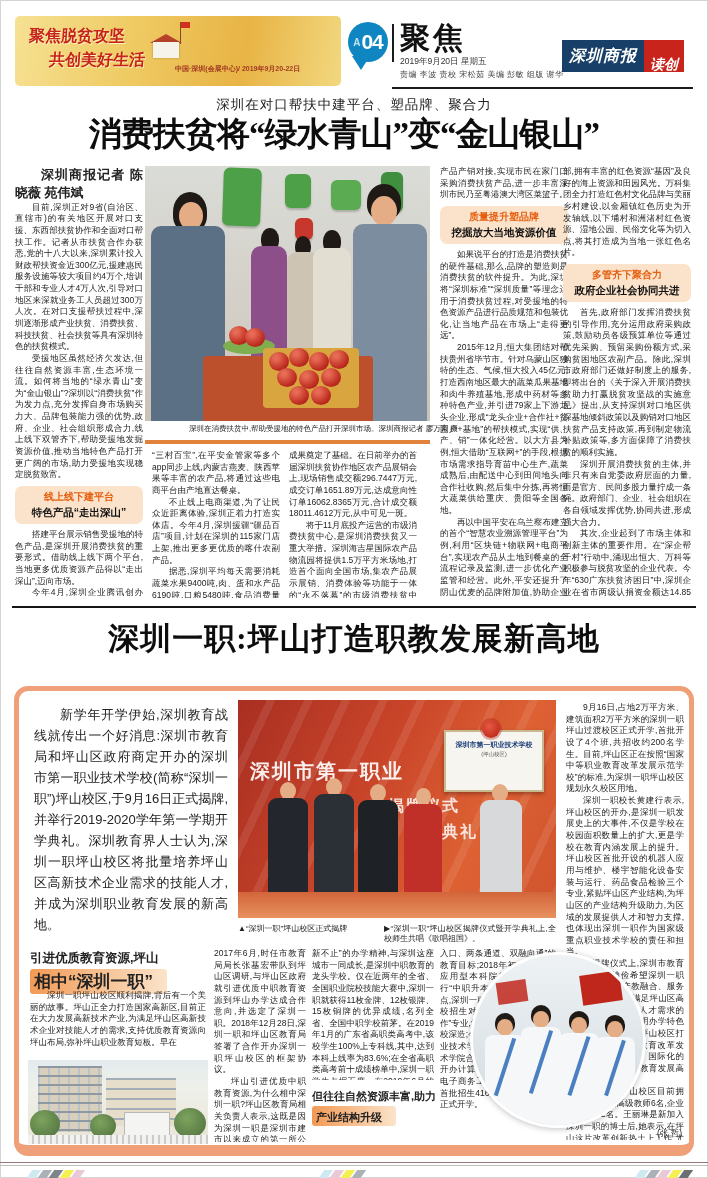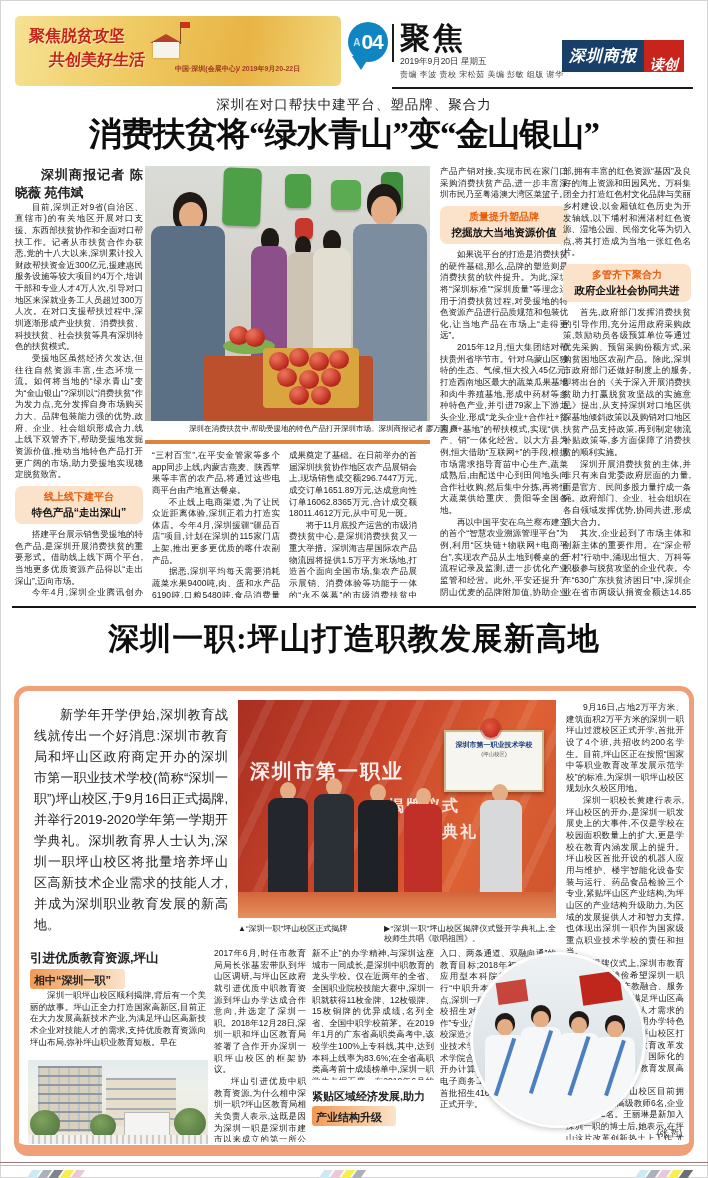--- a/index.html
+++ b/index.html
@@ -90,21 +90,21 @@
         background:radial-gradient(circle at 40% 35%,#e85a42,#b01d12);box-shadow:0 0 0 2px rgba(176,29,18,.35);}
   .suit{position:absolute;border-radius:9px 9px 0 0;}
   .floor2{position:absolute;left:0;bottom:0;width:100%;height:26px;
         background:linear-gradient(#d2653a,#e8915f);}
   .cap2{font-size:8px;color:#222;line-height:1.3;text-align:justify;}
 
   .rcol{left:566px;top:702px;width:118px;height:438px;}
   .subheadL .t1{font-size:12.5px;font-weight:bold;color:#222;}
   .obar{display:inline-block;background:linear-gradient(90deg,#f29a55,#fbe4ca);border-radius:3px;
         padding:1px 14px 1px 4px;margin-top:2px;}
-  .obar .t2{font-size:11px;font-weight:bold;color:#222;}
+  .obar .t2{font-size:17px;font-weight:bold;color:#222;}
   .subR .t1{font-size:11px;font-weight:bold;color:#222;}
   .subR .t2{font-size:11px;font-weight:bold;color:#222;}
 
   .campus{left:28px;top:1060px;width:180px;height:84px;overflow:hidden;background:linear-gradient(#e4ebee 0%,#eef0e9 35%,#e9e4d6 100%);}
   .bldg{position:absolute;left:10px;top:6px;width:64px;height:66px;background:#d8cfbc;
         background-image:repeating-linear-gradient(#8d98a2 0 2px,transparent 2px 9px),
                          repeating-linear-gradient(90deg,#b9c3ca 0 2px,transparent 2px 10px);}
   .bldg2{position:absolute;left:78px;top:18px;width:70px;height:48px;background:#e6ddca;
         background-image:repeating-linear-gradient(#a3adb5 0 2px,transparent 2px 10px);}
   .tree{position:absolute;border-radius:50%;background:radial-gradient(circle at 40% 35%,#7da35e,#4c6e3c);}
@@ -307,21 +307,21 @@
   <div class="abs col" style="left:214px;top:948px;width:92px;height:194px;">
     <p class="noind">2017年6月,时任市教育局局长张基宏带队到坪山区调研,与坪山区政府就引进优质中职教育资源到坪山办学达成合作意向,并选定了深圳一职。2018年12月28日,深圳一职和坪山区教育局签署了合作开办深圳一职坪山校区的框架协议。</p>
     <p>坪山引进优质中职教育资源,为什么相中深圳一职?坪山区教育局相关负责人表示,这既是因为深圳一职是深圳市建市以来成立的第一所公办职业学校,是国家首批重点中等职业学校、首批中等职业教育改革发展示范学校、首批学徒制试点学校;也是因为建校36年来,深圳一职取得了令人瞩目的成绩,尤其是在高职类高考、全国职业院校技能大赛、职普融通、校企合作、现代学徒制等方面成绩显著,社会反响很好。</p>
 
   </div>
   <div class="abs col" style="left:312px;top:948px;width:122px;height:132px;">
     <p class="noind">新不止”的办学精神,与深圳这座城市一同成长,是深圳中职教育的龙头学校。仅在近两年的全省、全国职业院校技能大赛中,深圳一职就获得11枚金牌、12枚银牌、15枚铜牌的优异成绩,名列全省、全国中职学校前茅。在2019年1月的广东省高职类高考中,该校学生100%上专科线,其中,达到本科上线率为83.6%;在全省高职类高考前十成绩榜单中,深圳一职学生占据五席。在2019年6月的普通高考中,深圳一职综合高中本科上线率达86.03%,重本上线率达13.97%,实现了综合高中创办以来的新突破,达到了“低进高出、一年上一个台阶”的预期目标。该校第二批建设的2个品牌专业、4个精品课程也全面顺利通过市级评审。</p>
 
   </div>
   <div class="abs subR" style="left:312px;top:1086px;width:132px;">
-    <span class="t1">紧贴区域经济发展,助力</span><br>
+    <span class="t1">但往往自然资源丰富,助力</span><br>
     <span class="obar"><span class="t2">产业结构升级</span></span>
   </div>
   <div class="abs col" style="left:440px;top:948px;width:116px;height:172px;">
     <p class="noind">入口、两条通道、双融向通”的教育目标;2018年初,广东部分应用型本科院校部分专业进行“中职升本科”的招生改革试点,深圳一职重点打造与本科院校招生对口的“美术设计与制作”专业,学生可直接升入本科院校深造;今年,深圳一职与深圳职业技术学院、深圳信息职业技术学院合作,举办高职专业学院,开办计算机网络、商务英语、电子商务工程技术等3个专业,首批招生416人,将于10月15日正式开学。</p>
   </div>
 
   <div class="abs circlephoto">
     <div class="flagred" style="left:108px;top:18px;width:40px;height:30px;"></div>
     <div class="flagred" style="left:24px;top:26px;width:30px;height:22px;opacity:.85;"></div>
     <div class="hair" style="left:22px;top:58px;width:20px;height:20px;"></div>

